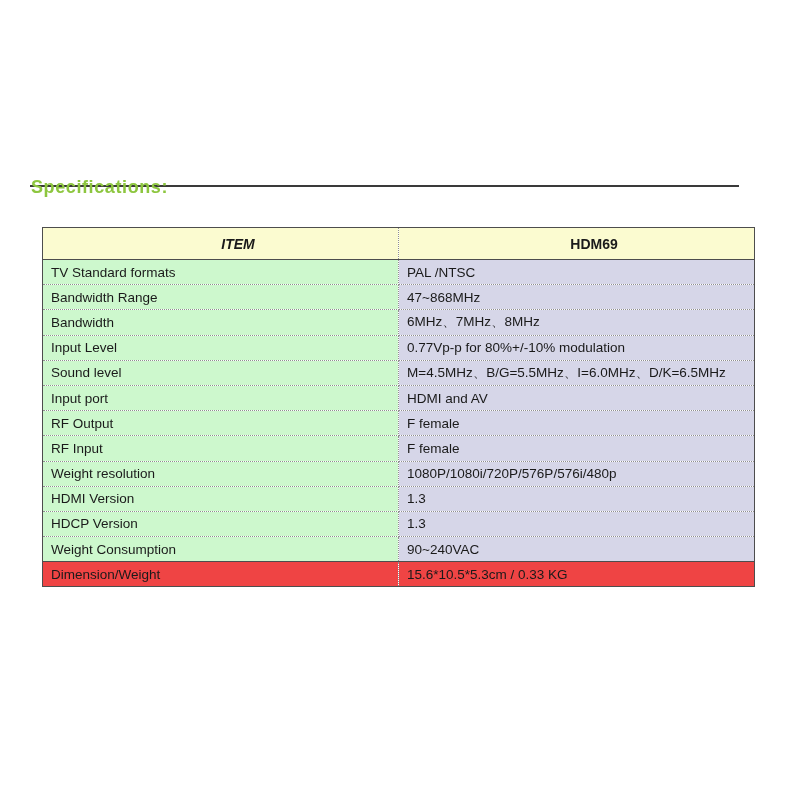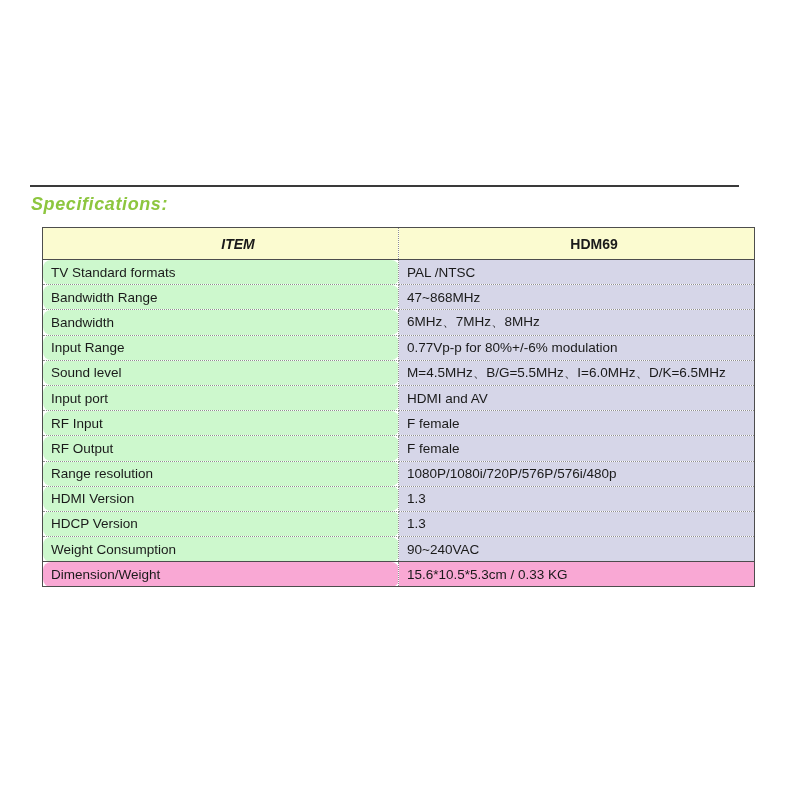--- a/index.html
+++ b/index.html
@@ -18,24 +18,23 @@
     position: absolute;
     left: 30px;
     top: 185px;
     width: 709px;
     height: 2px;
     background: #3a3a3a;
   }
   .heading {
     position: absolute;
     left: 31px;
-    top: 194px;
+    top: 177px;
     font-size: 18px;
     font-weight: bold;
-    font-style: italic;
     letter-spacing: 0.6px;
     color: #8DC63F;
   }
   table.spec-table {
     position: absolute;
     left: 42px;
     top: 227px;
     width: 713px;
     border-collapse: collapse;
     table-layout: fixed;
@@ -57,24 +56,24 @@
     font-size: 14px;
     text-align: center;
     background: #FBFBD0;
     border-bottom: 1px solid #4d4d4d;
   }
   .spec-table th.hdr-item { font-style: italic; }
   .spec-table td {
     height: 24.2px;
     padding: 0 4px 0 8px;
   }
-  .col-item  { width: 264px; background: #CDF8CD; border-radius: 8px; }
+  .col-item  { width: 264px; background: #CDF8CD; }
   .col-value { background: #D6D6E8; margin-left: 16px; }
   tr.row-highlight td {
-    background: #f9a8d4;
+    background: #ef4444;
     border-top: 1px solid #4d4d4d;
   }
 </style>
 </head>
 <body>
 
 <div class="rule"></div>
 
 <div class="heading">Specifications:</div>
 
@@ -92,41 +91,41 @@
     </tr>
     <tr>
       <td class="col-item">Bandwidth Range</td>
       <td class="col-value">47~868MHz</td>
     </tr>
     <tr>
       <td class="col-item">Bandwidth</td>
       <td class="col-value">6MHz、7MHz、8MHz</td>
     </tr>
     <tr>
-      <td class="col-item">Input Range</td>
-      <td class="col-value">0.77Vp-p for 80%+/-6% modulation</td>
+      <td class="col-item">Input Level</td>
+      <td class="col-value">0.77Vp-p for 80%+/-10% modulation</td>
     </tr>
     <tr>
       <td class="col-item">Sound level</td>
       <td class="col-value">M=4.5MHz、B/G=5.5MHz、I=6.0MHz、D/K=6.5MHz</td>
     </tr>
     <tr>
       <td class="col-item">Input port</td>
       <td class="col-value">HDMI and AV</td>
     </tr>
     <tr>
+      <td class="col-item">RF Output</td>
+      <td class="col-value">F female</td>
+    </tr>
+    <tr>
       <td class="col-item">RF Input</td>
       <td class="col-value">F female</td>
     </tr>
     <tr>
-      <td class="col-item">RF Output</td>
-      <td class="col-value">F female</td>
-    </tr>
-    <tr>
-      <td class="col-item">Range resolution</td>
+      <td class="col-item">Weight resolution</td>
       <td class="col-value">1080P/1080i/720P/576P/576i/480p</td>
     </tr>
     <tr>
       <td class="col-item">HDMI Version</td>
       <td class="col-value">1.3</td>
     </tr>
     <tr>
       <td class="col-item">HDCP Version</td>
       <td class="col-value">1.3</td>
     </tr>

